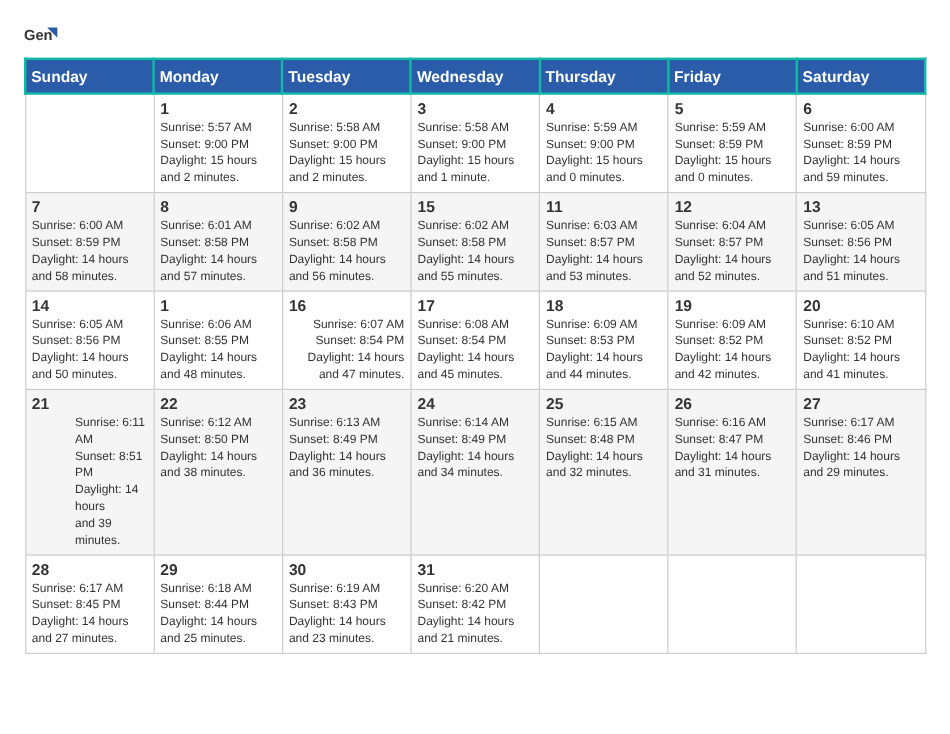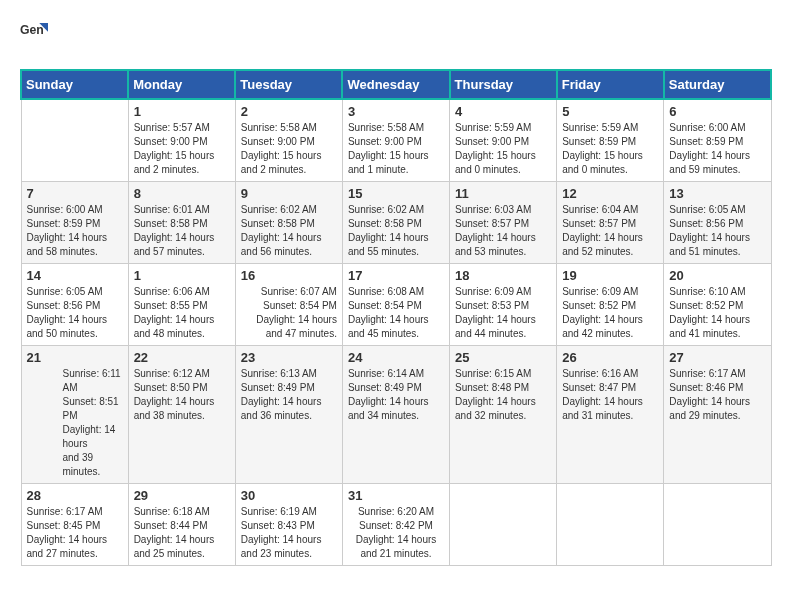--- a/index.html
+++ b/index.html
@@ -7,21 +7,21 @@
       font-family: Arial, sans-serif;
       background: #fff;
       width: 792px;
       min-height: 612px;
       padding: 16px 20px;
     }
     .header-area {
       display: flex;
       justify-content: space-between;
       align-items: flex-end;
-      margin-bottom: 25px;
+      margin-bottom: 4px;
     }
     .logo {
       display: flex;
       align-items: center;
       gap: 4px;
     }
     .logo-text {
       display: flex;
       flex-direction: column;
       line-height: 1.1;
@@ -344,21 +344,21 @@
         </td>
         <td>
           <span class="day-number">30</span>
           <div class="day-info" style="white-space: pre-line;">Sunrise: 6:19 AM
 Sunset: 8:43 PM
 Daylight: 14 hours
 and 23 minutes.</div>
         </td>
         <td>
           <span class="day-number">31</span>
-          <div class="day-info" style="white-space: pre-line; text-align: center;">Sunrise: 6:20 AM
+          <div class="day-info" style="white-space: pre-line;">Sunrise: 6:20 AM
 Sunset: 8:42 PM
 Daylight: 14 hours
 and 21 minutes.</div>
         </td>
         <td class="empty-cell"></td>
         <td class="empty-cell"></td>
         <td class="empty-cell"></td>
       </tr>
     </tbody>
 </table>

